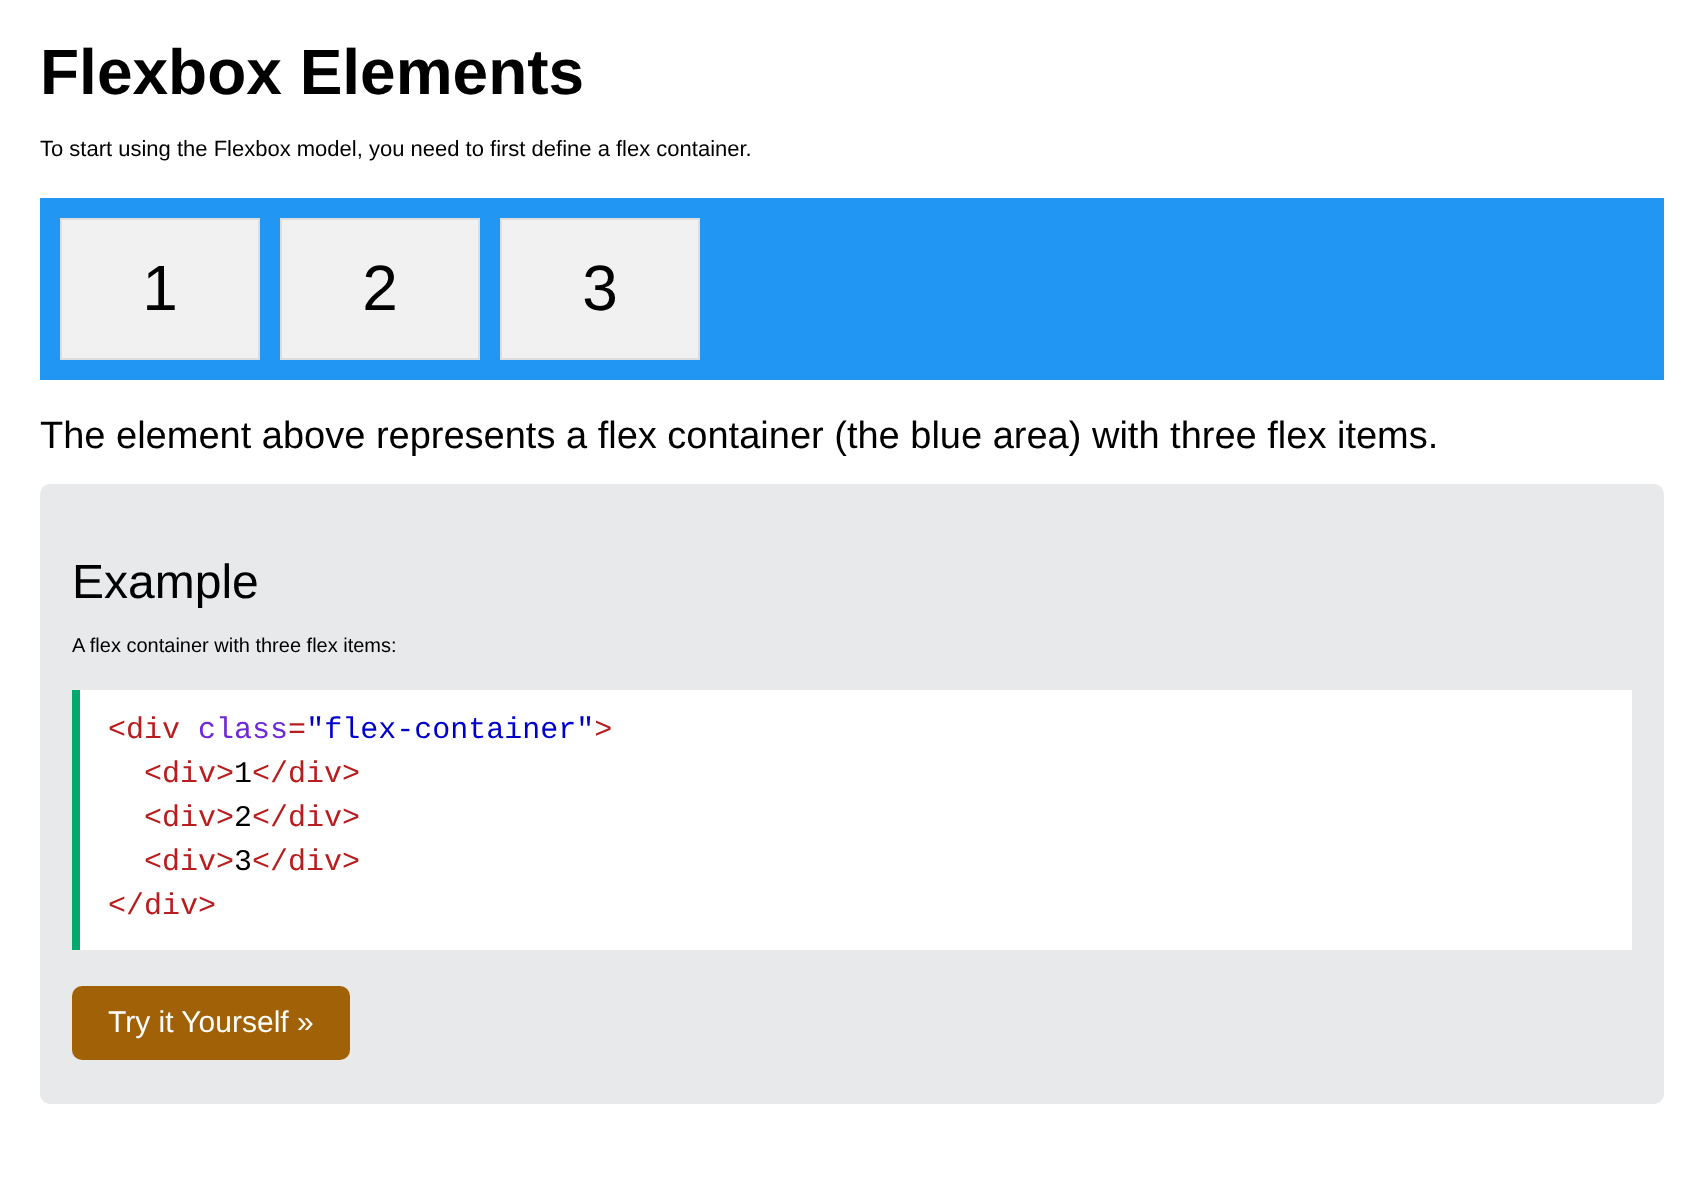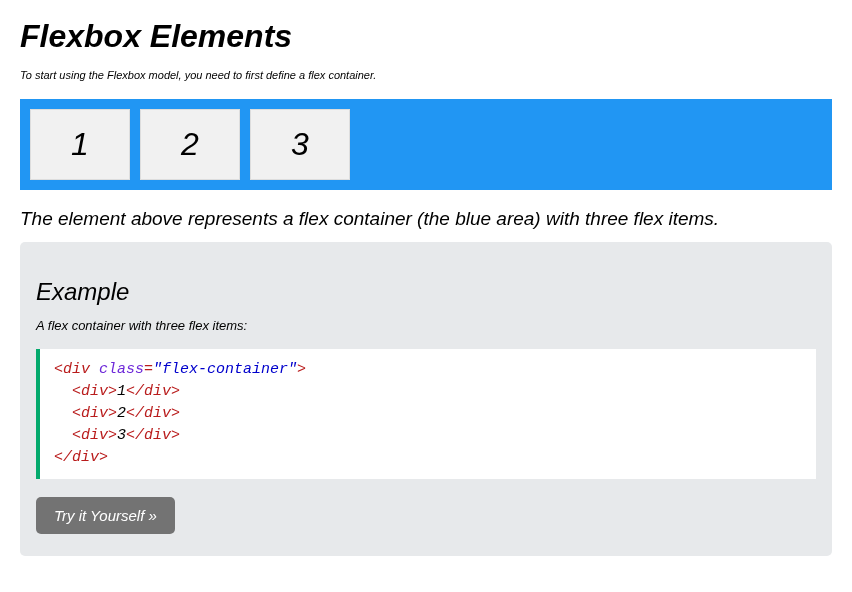--- a/index.html
+++ b/index.html
@@ -1,15 +1,15 @@
 <!DOCTYPE html>
 <html><head>
   <meta charset="utf-8">
   <style>
-    * { box-sizing: border-box; margin: 0; padding: 0; font-style: italic; }
+    * { box-sizing: border-box; margin: 0; padding: 0; }
     body {
       font-family: "Segoe UI", Arial, sans-serif;
       color: #000;
       padding: 18px 20px;
       background: #fff;
       width: 852px;
     }
     h1 {
       font-size: 32px;
       font-weight: 600;
@@ -44,40 +44,40 @@
       background: #E7E9EB;
       border-radius: 5px;
       padding: 36px 16px 22px;
     }
     .example-box h3 {
       font-size: 24px;
       font-weight: 500;
       margin-bottom: 12px;
     }
     .example-box p {
-      font-size: 13px;
+      font-size: 10px;
       margin-bottom: 16px;
     }
     .code-block {
       background: #fff;
       border-left: 4px solid #04AA6D;
       padding: 10px 14px;
       font-family: Consolas, "Courier New", monospace;
       font-size: 15px;
       line-height: 22px;
       white-space: pre;
       margin-bottom: 18px;
     }
     .tag { color: #b91c1c; }
     .attr { color: #6d28d9; }
     .val { color: #0000cc; }
     .txt { color: #000; }
     .btn {
       display: inline-block;
-      background: #737373;
+      background: #a16207;
       color: #fff;
       border: none;
       padding: 10px 18px;
       font-size: 15px;
       border-radius: 5px;
       cursor: pointer;
       font-family: inherit;
     }
   </style>
 </head>

